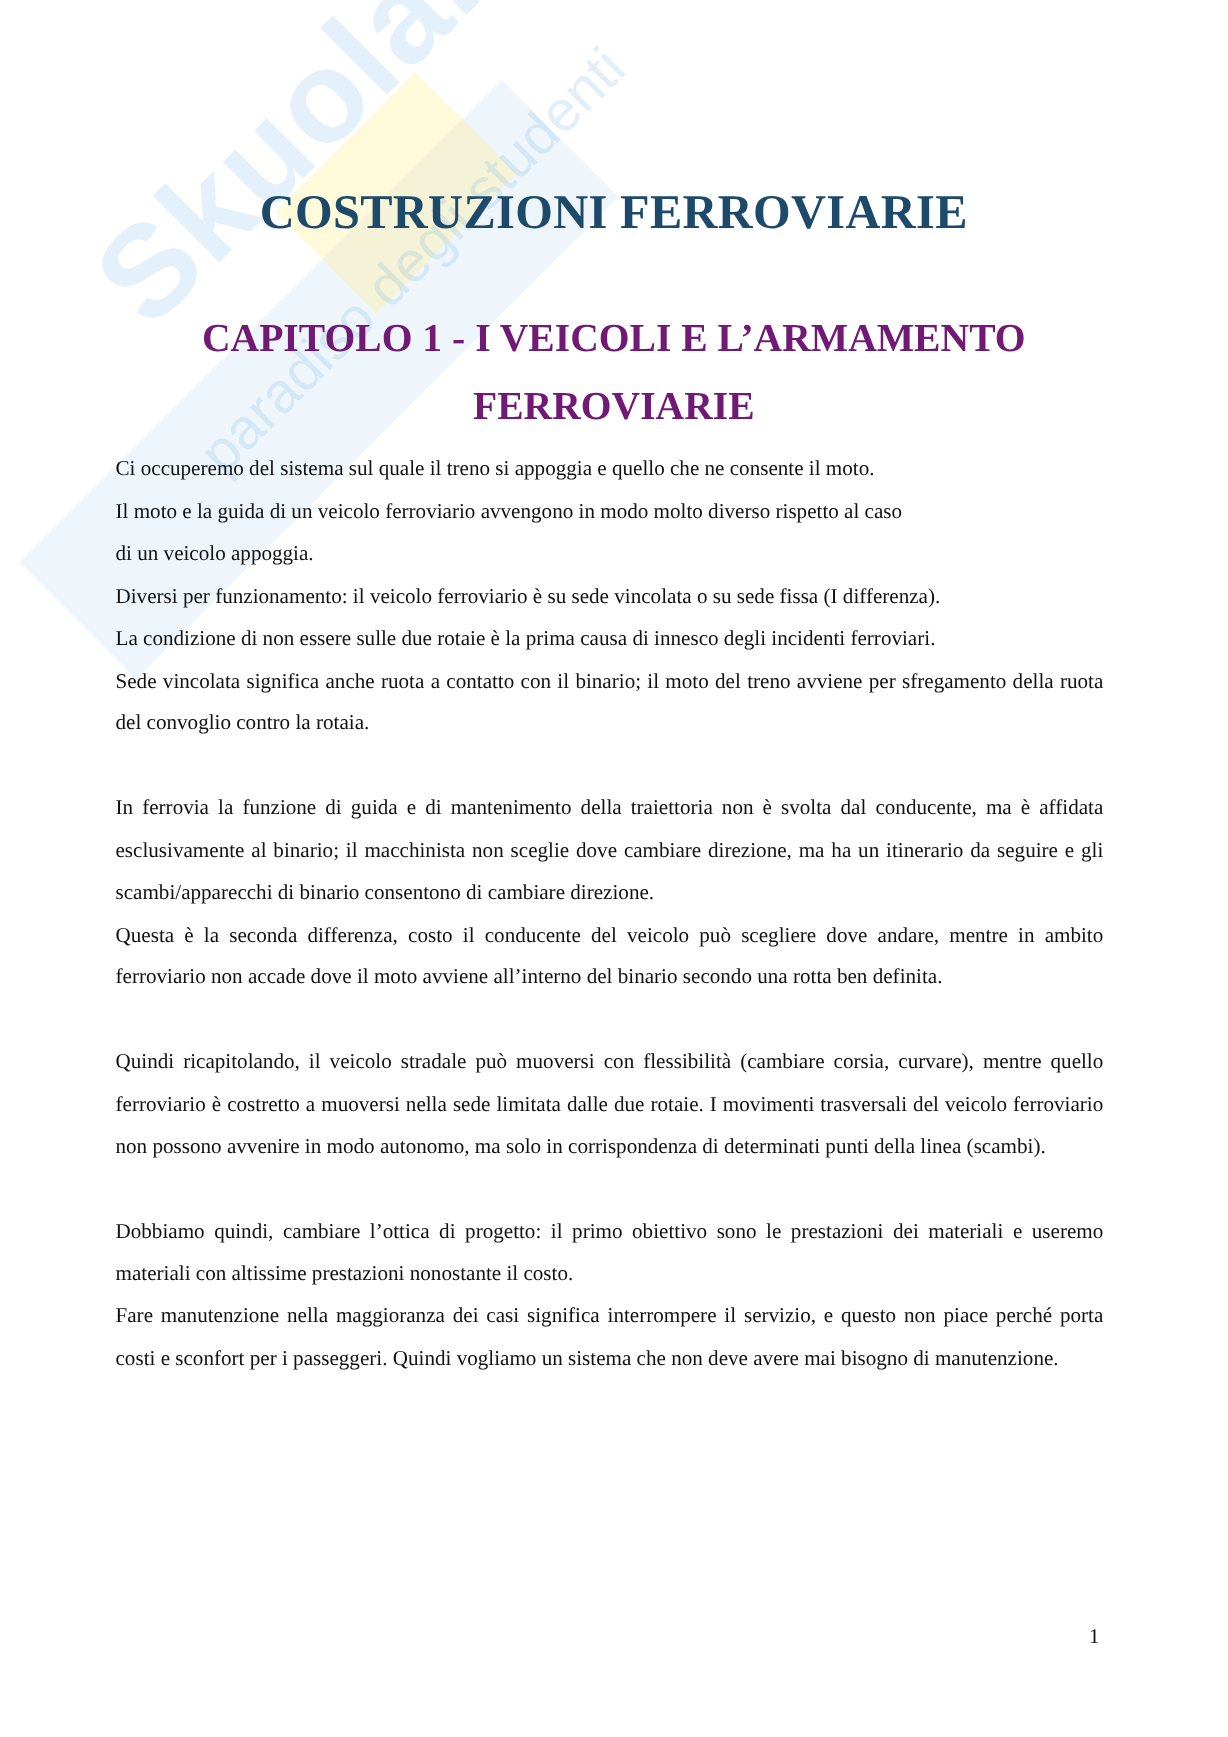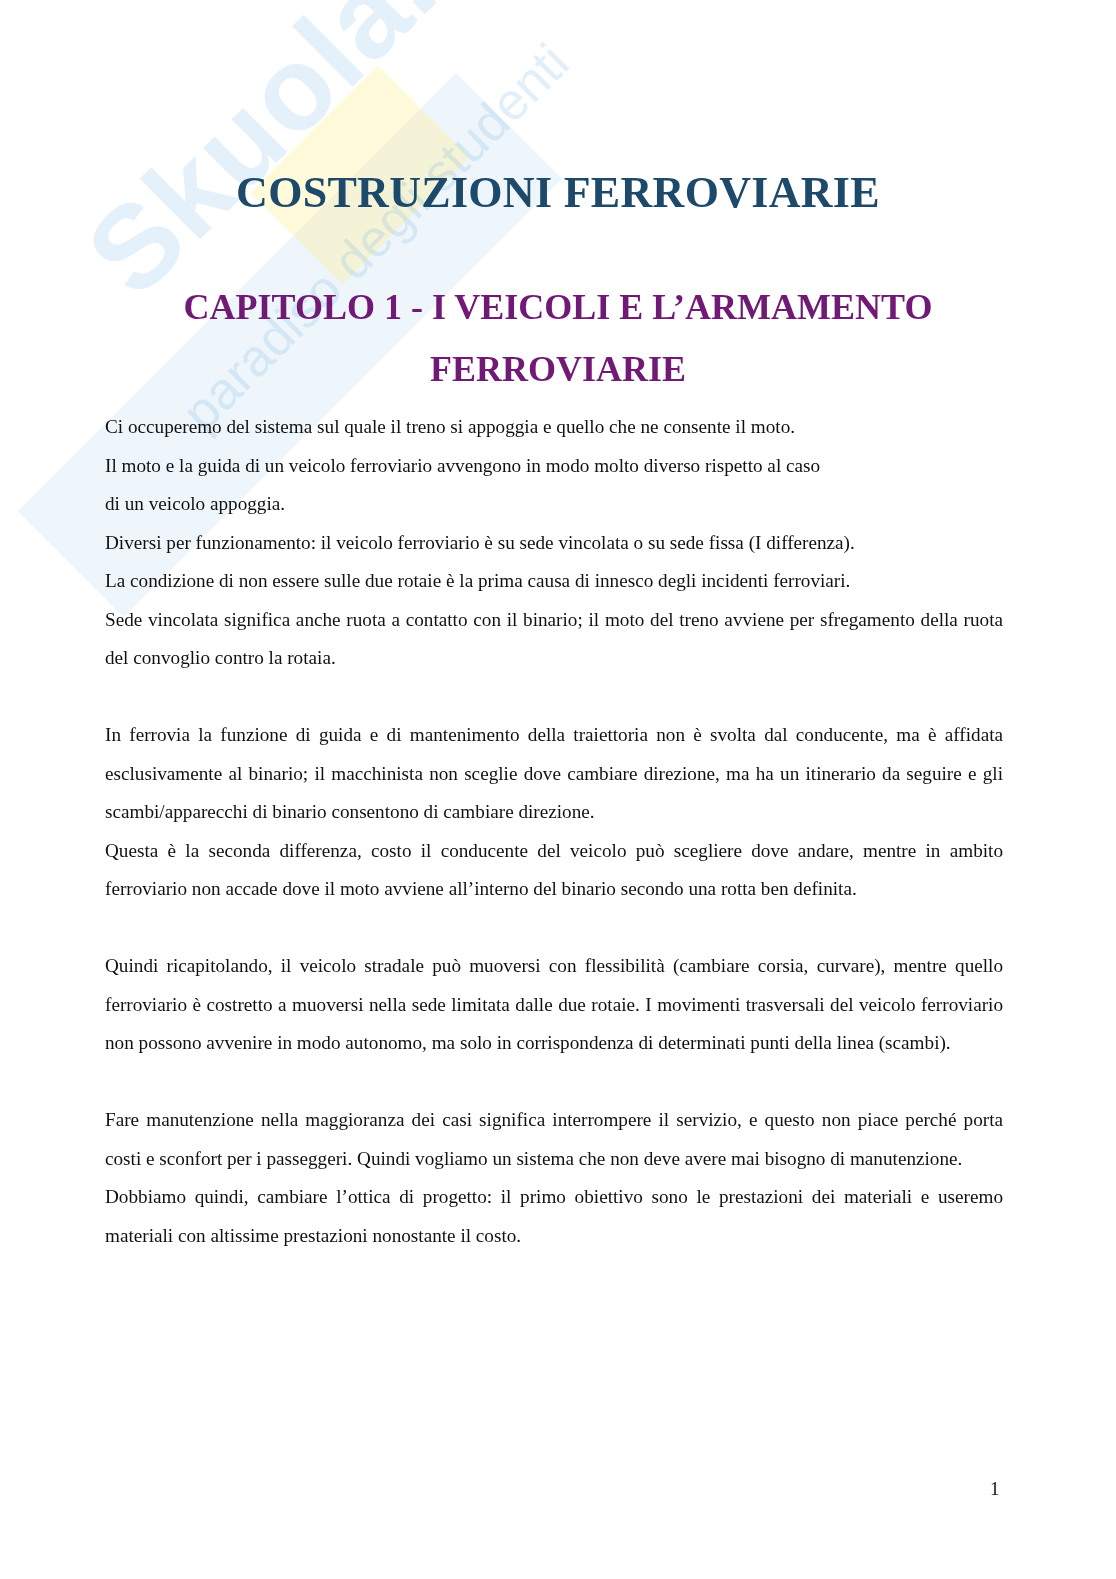--- a/index.html
+++ b/index.html
@@ -58,18 +58,18 @@
     <p class="nojust">di un veicolo appoggia.</p>
     <p class="nojust">Diversi per funzionamento: il veicolo ferroviario è su sede vincolata o su sede fissa (I differenza).</p>
     <p class="nojust">La condizione di non essere sulle due rotaie è la prima causa di innesco degli incidenti ferroviari.</p>
     <p>Sede vincolata significa anche ruota a contatto con il binario; il moto del treno avviene per sfregamento della ruota del convoglio contro la rotaia.</p>
     <div class="gap"></div>
     <p>In ferrovia la funzione di guida e di mantenimento della traiettoria non è svolta dal conducente, ma è affidata esclusivamente al binario; il macchinista non sceglie dove cambiare direzione, ma ha un itinerario da seguire e gli scambi/apparecchi di binario consentono di cambiare direzione.</p>
     <p>Questa è la seconda differenza, costo il conducente del veicolo può scegliere dove andare, mentre in ambito ferroviario non accade dove il moto avviene all’interno del binario secondo una rotta ben definita.</p>
     <div class="gap"></div>
     <p>Quindi ricapitolando, il veicolo stradale può muoversi con flessibilità (cambiare corsia, curvare), mentre quello ferroviario è costretto a muoversi nella sede limitata dalle due rotaie. I movimenti trasversali del veicolo ferroviario non possono avvenire in modo autonomo, ma solo in corrispondenza di determinati punti della linea (scambi).</p>
     <div class="gap"></div>
+    <p>Dobbiamo quindi, cambiare l’ottica di progetto: il primo obiettivo sono le prestazioni dei materiali e useremo materiali con altissime prestazioni nonostante il costo.</p>
     <p>Fare manutenzione nella maggioranza dei casi significa interrompere il servizio, e questo non piace perché porta costi e sconfort per i passeggeri. Quindi vogliamo un sistema che non deve avere mai bisogno di manutenzione.</p>
-    <p>Dobbiamo quindi, cambiare l’ottica di progetto: il primo obiettivo sono le prestazioni dei materiali e useremo materiali con altissime prestazioni nonostante il costo.</p>
   </div>
 
   <div class="page-number">1</div>
 </div>
 
 </body></html>

